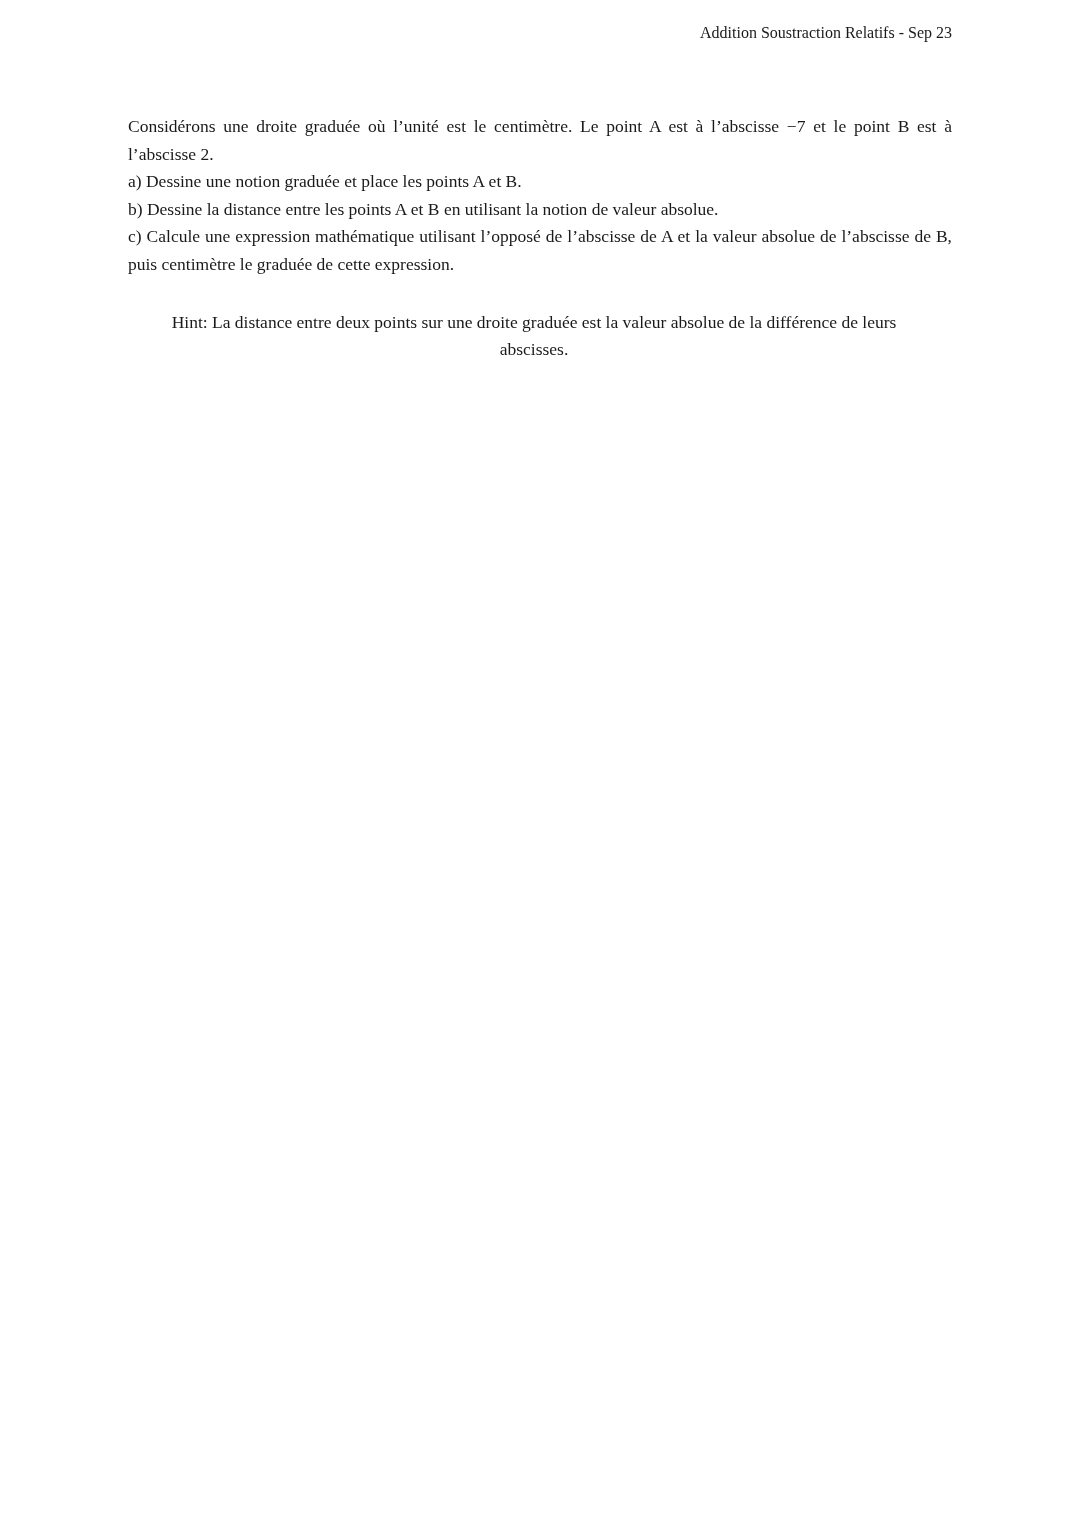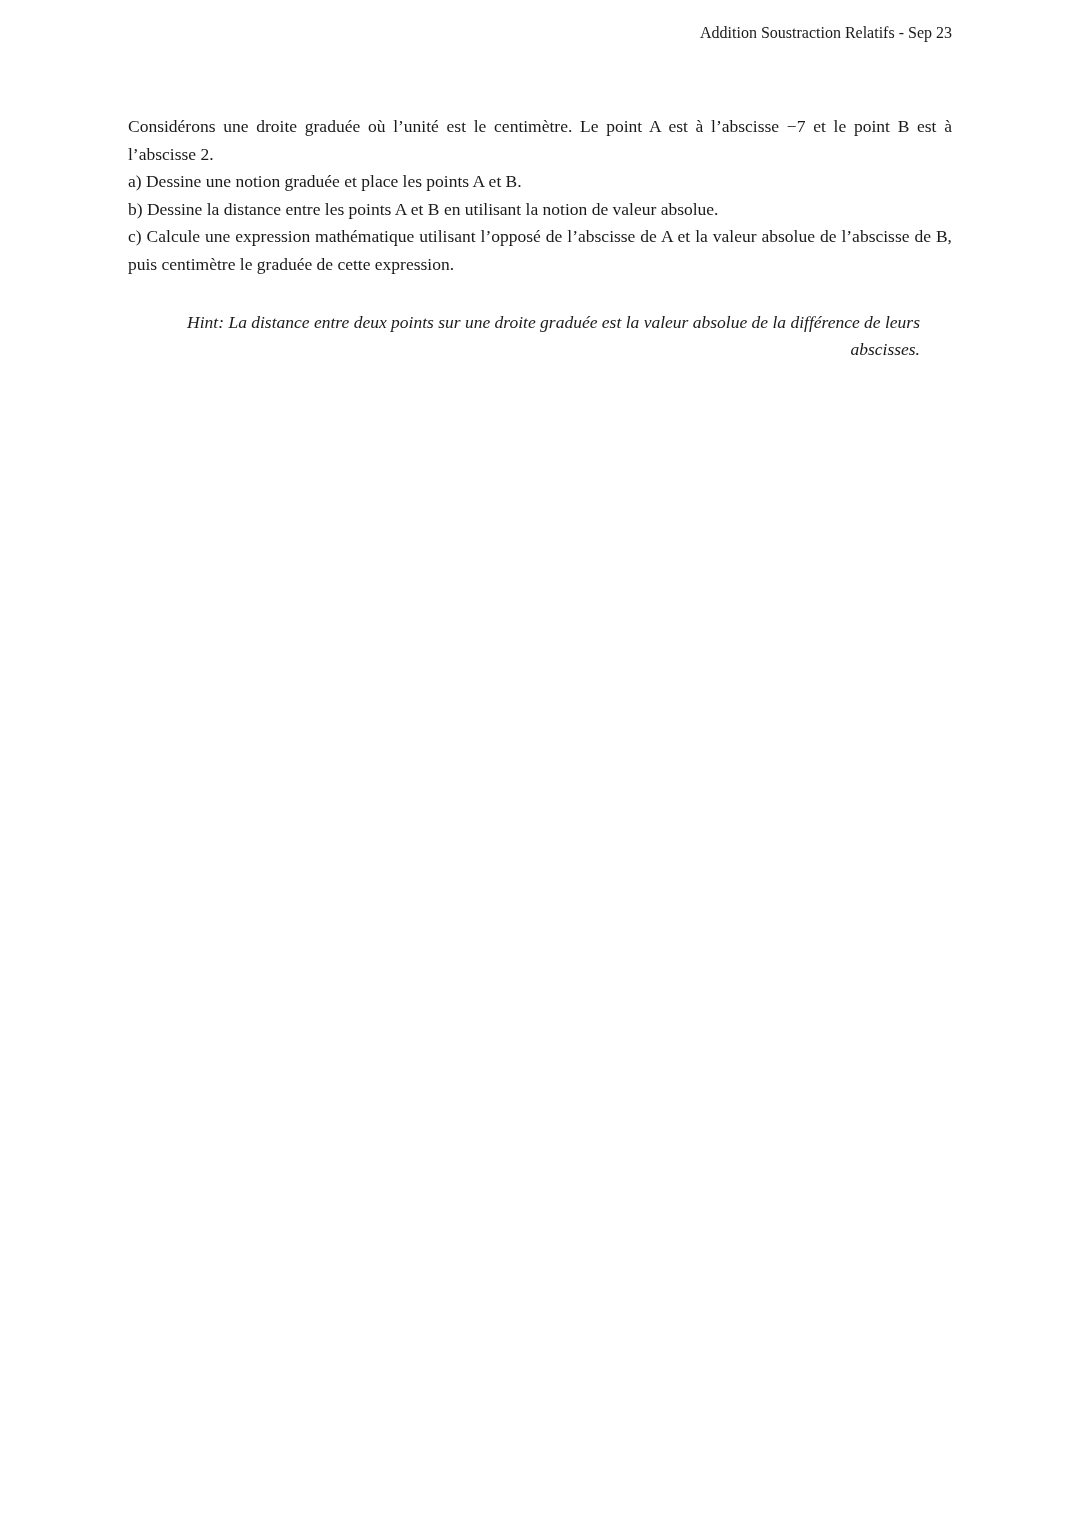--- a/index.html
+++ b/index.html
@@ -42,24 +42,23 @@
     margin: 0;
     font-size: 17.5px;
     line-height: 27.5px;
     text-align: justify;
   }
   .body-text .b {
     font-weight: 400;
   }
   .hint {
     margin: 31px 32px 0 20px;
-    font-style: italic;
     font-size: 17.5px;
     line-height: 26.5px;
-    text-align: right;
+    text-align: center;
   }
   .footer {
     position: absolute;
     top: 1429px;
     left: 0;
     right: 0;
     text-align: center;
     font-size: 17px;
     line-height: 22px;
   }

